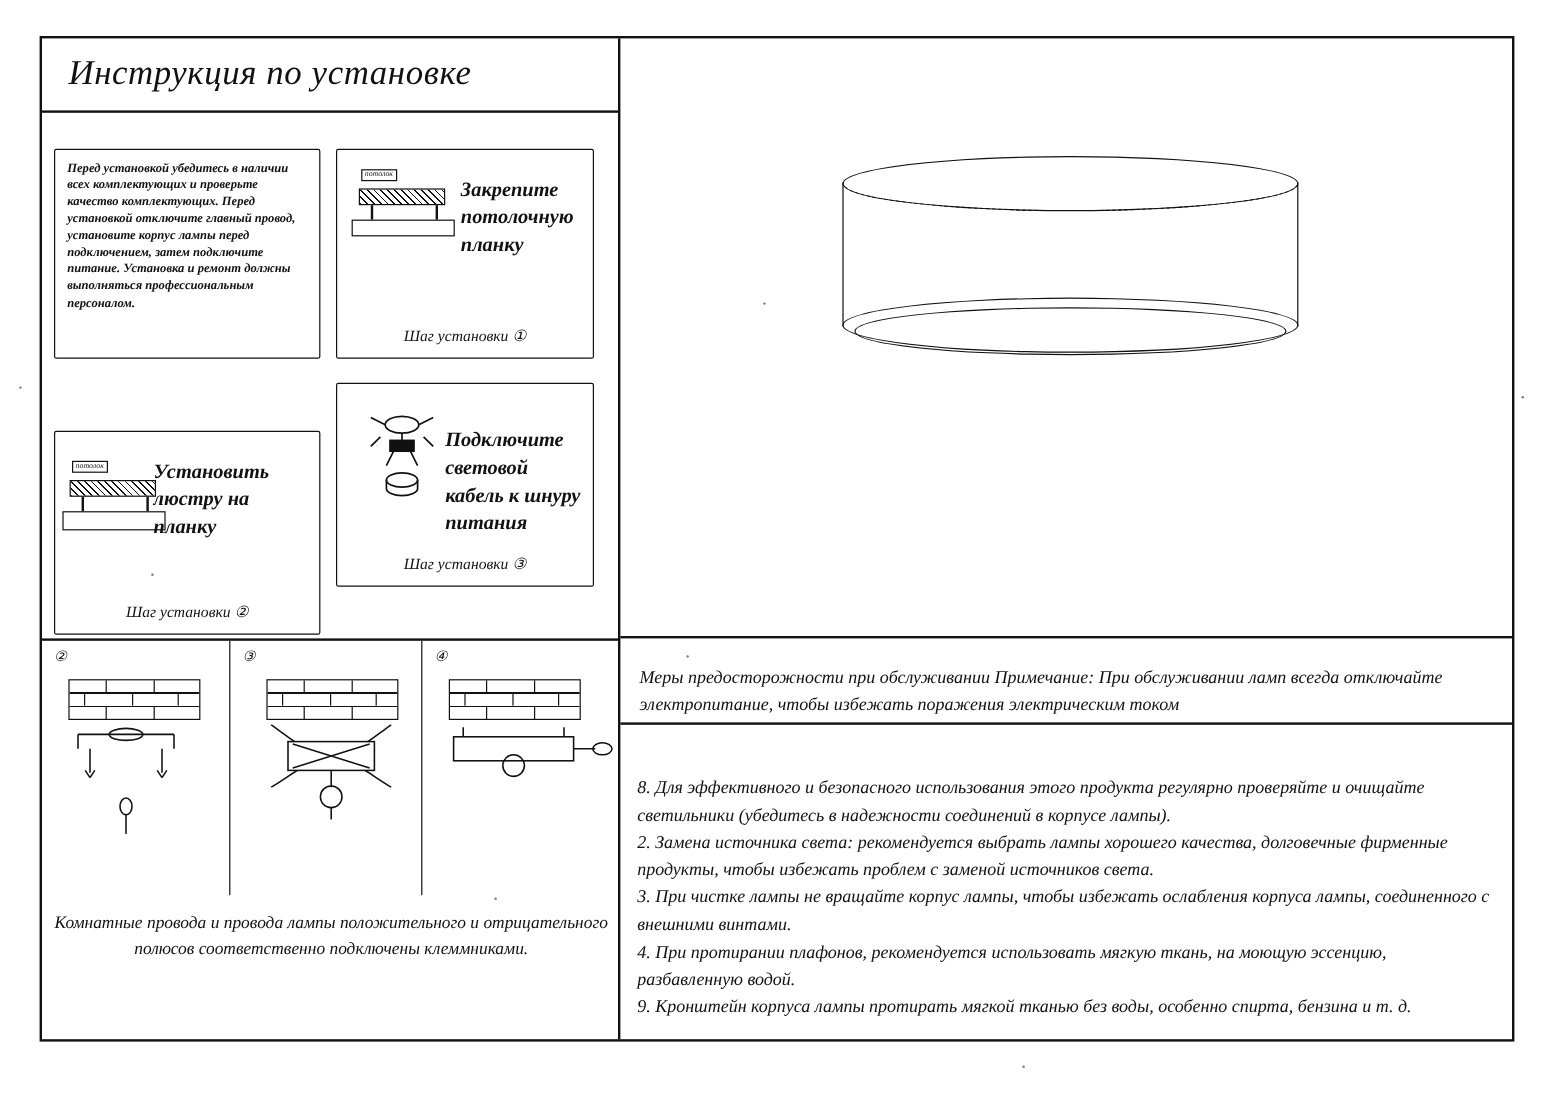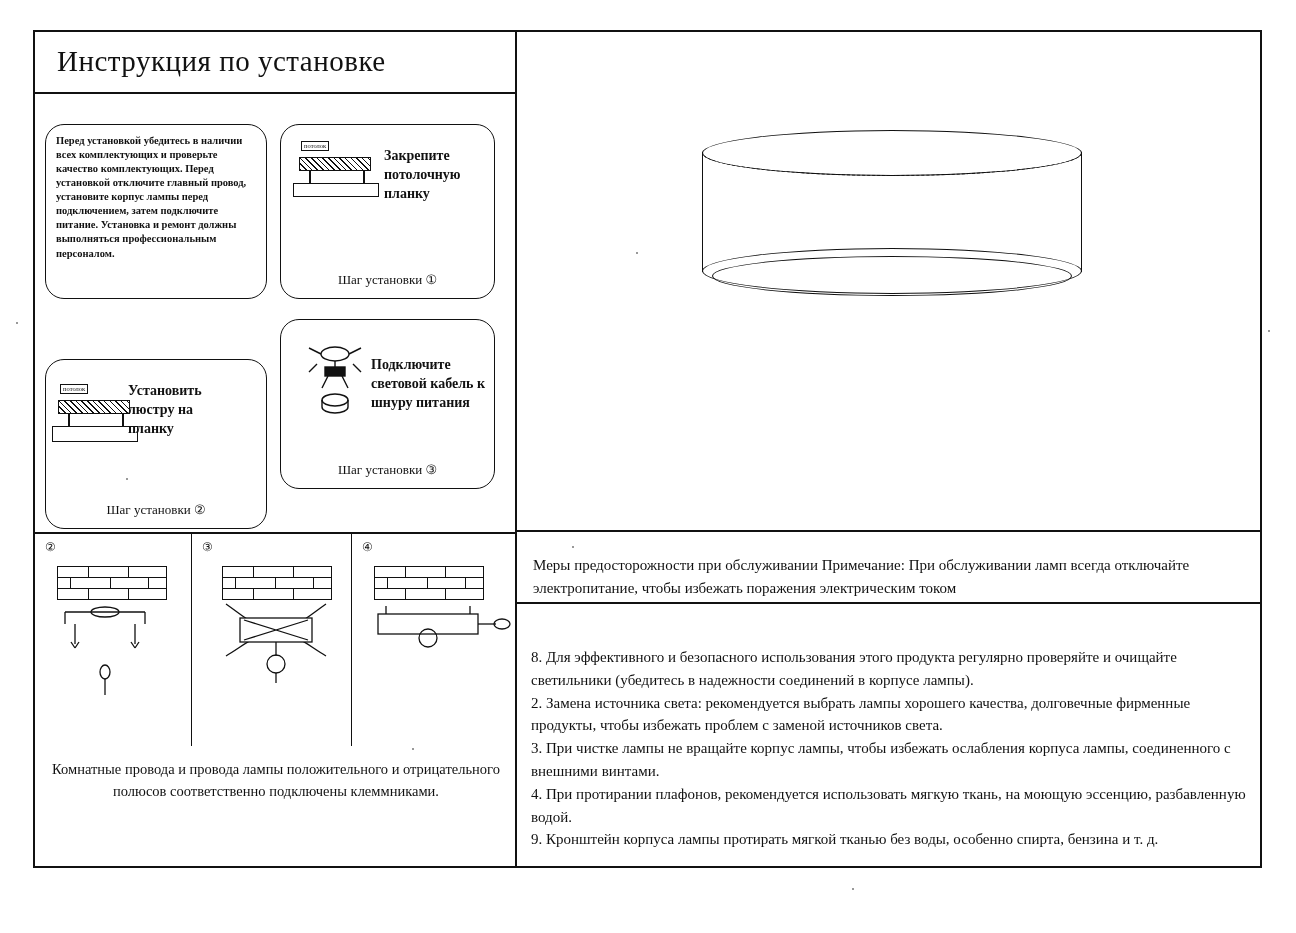--- a/index.html
+++ b/index.html
@@ -23,20 +23,21 @@
     background: #fff;
   }
   .sheet {
     position: absolute;
     left: 33px;
     top: 30px;
     width: 1229px;
     height: 838px;
     border: 2px solid #111;
     box-sizing: border-box;
+    font-style: italic;
   }
   
   .left-col {
     position: absolute;
     left: 0; top: 0;
     width: 482px;
     height: 834px;
     border-right: 2px solid #111;
     box-sizing: border-box;
   }
@@ -61,21 +62,21 @@
     left: 0;
     top: 62px;
     width: 100%;
     height: 440px;
     border-bottom: 2px solid #111;
     box-sizing: border-box;
   }
   .rbox {
     position: absolute;
     border: 1.5px solid #111;
-    border-radius: 19px;
+    border-radius: 2px;
     box-sizing: border-box;
   }
   .box-intro { left: 10px; top: 30px; width: 222px; height: 175px; }
   .box-step1 { left: 245px; top: 30px; width: 215px; height: 175px; }
   .box-step2 { left: 10px; top: 225px; width: 222px; height: 170px; margin-top: 40px; }
   .box-step3 { left: 245px; top: 225px; width: 215px; height: 170px; }
 
   .intro-text {
     position: absolute;
     left: 10px; top: 9px;
@@ -87,21 +88,21 @@
   }
   .step-label {
     position: absolute;
     bottom: 10px;
     left: 0; right: 0;
     text-align: center;
     font-size: 13px;
   }
   .step-note {
     position: absolute;
-    font-size: 14px;
+    font-size: 17px;
     line-height: 1.35;
     font-weight: bold;
   }
   .s1-note { left: 103px; top: 22px; width: 105px; }
   .s2-note { left: 82px; top: 22px; width: 110px; }
   .s3-note { left: 90px; top: 36px; width: 115px; }
 
   
   .mini { position: absolute; }
   .hatch {

